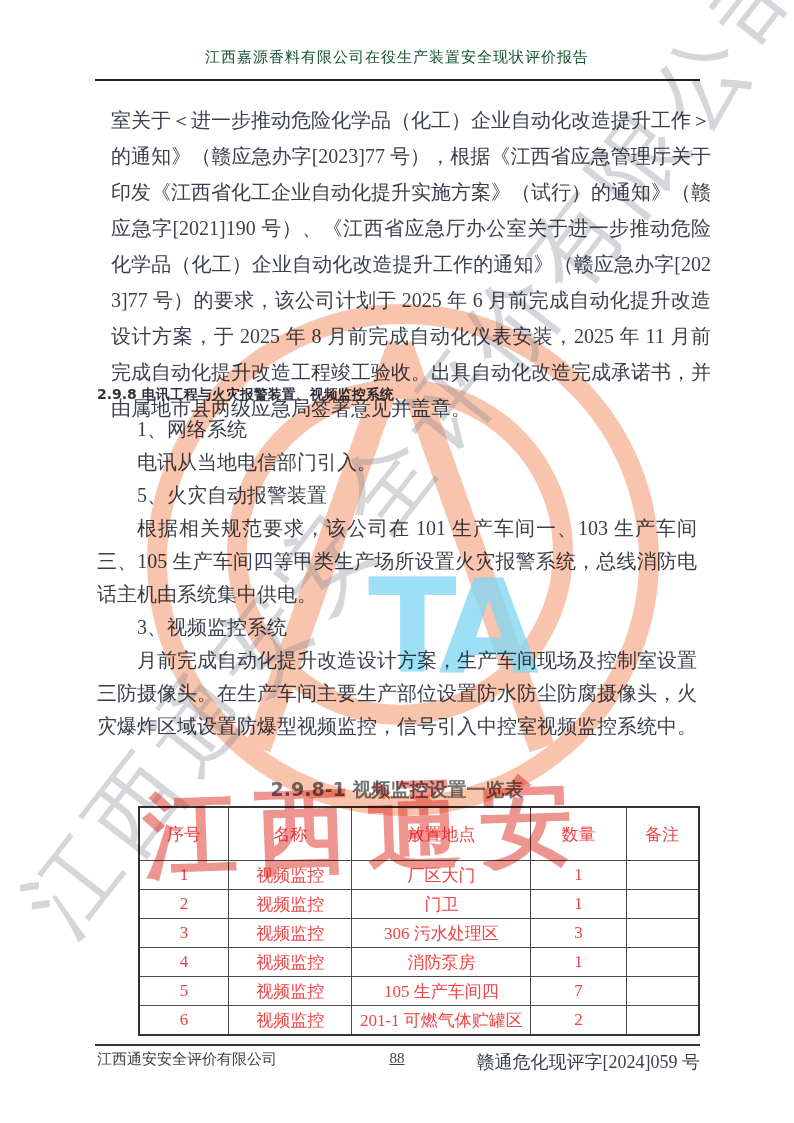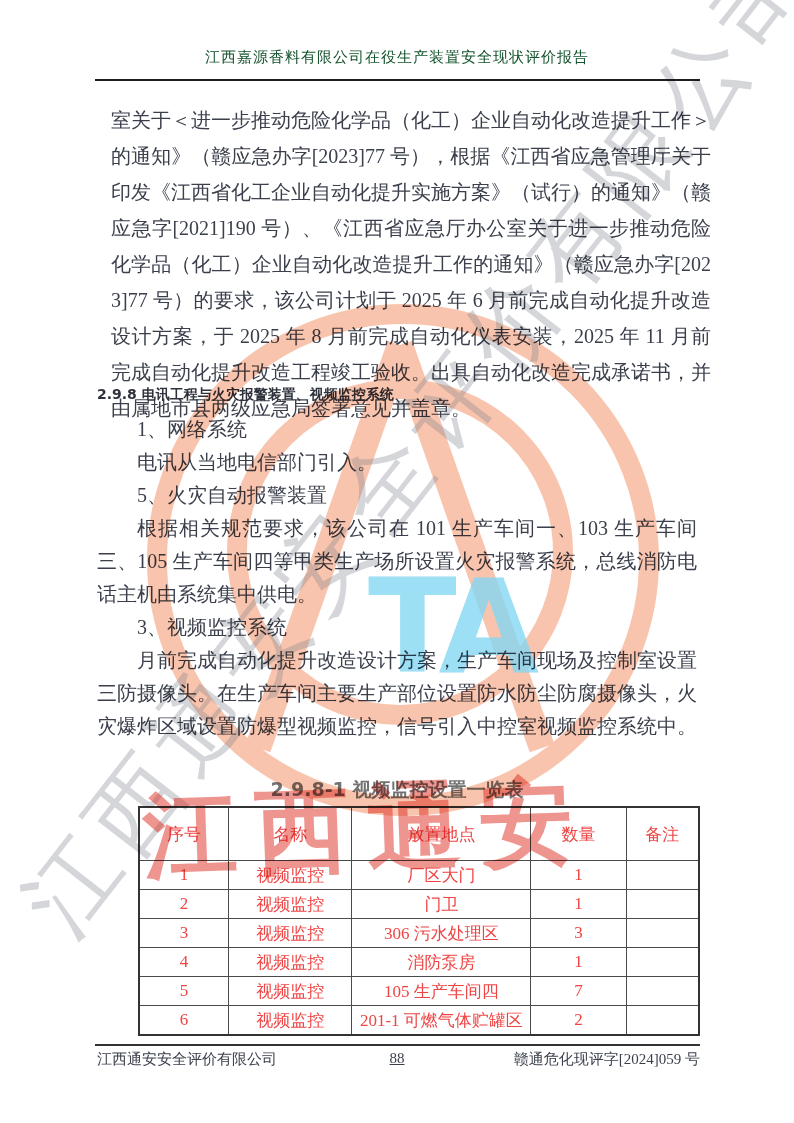--- a/index.html
+++ b/index.html
@@ -28,21 +28,21 @@
     border:2px solid #333;font-size:17px;color:#ef4444;}
   table.monitor th,table.monitor td{border:1px solid #4a4a4a;text-align:center;
     vertical-align:middle;font-weight:normal;padding:0;}
   table.monitor th{height:52px;}
   table.monitor td{height:28px;}
   .col-0{width:16%;}.col-1{width:22%;}.col-2{width:32%;}.col-3{width:17%;}.col-4{width:13%;}
   
   .footer-rule{position:absolute;top:1044px;left:95px;width:605px;border-top:2px solid #333;}
   .footer-left{position:absolute;top:1050px;left:97px;font-size:15px;}
   .footer-center{position:absolute;top:1050px;left:0;width:100%;text-align:center;font-size:15px;text-decoration:underline;}
-  .footer-right{position:absolute;top:1050px;right:94px;font-size:15px;}
+  .footer-right{position:absolute;top:1050px;right:94px;font-size:18px;}
   
   .watermark{position:absolute;inset:0;z-index:2;pointer-events:none;mix-blend-mode:multiply;}
   .wm-diag{position:absolute;left:45px;top:860px;white-space:nowrap;font-size:92px;
     letter-spacing:10px;color:rgba(122,127,138,0.32);transform-origin:0 50%;
     transform:rotate(-52deg);font-family:"Liberation Serif","DejaVu Serif",serif;}
   .wm-red{position:absolute;left:143px;top:766px;white-space:nowrap;font-size:94px;
     font-weight:bold;letter-spacing:18px;color:rgba(222,43,34,0.5);transform:rotate(-2deg);
     font-family:"DejaVu Sans","Liberation Sans",sans-serif;}
   .wm-logo{position:absolute;left:0;top:0;}
 </style>

